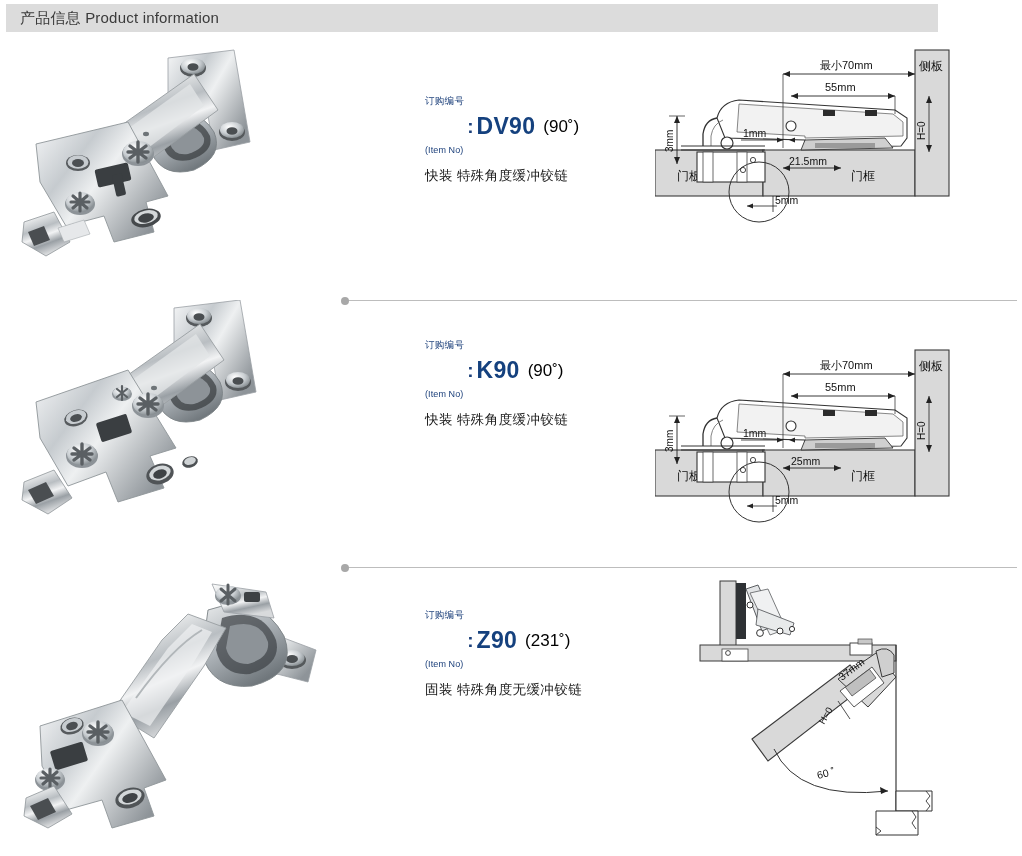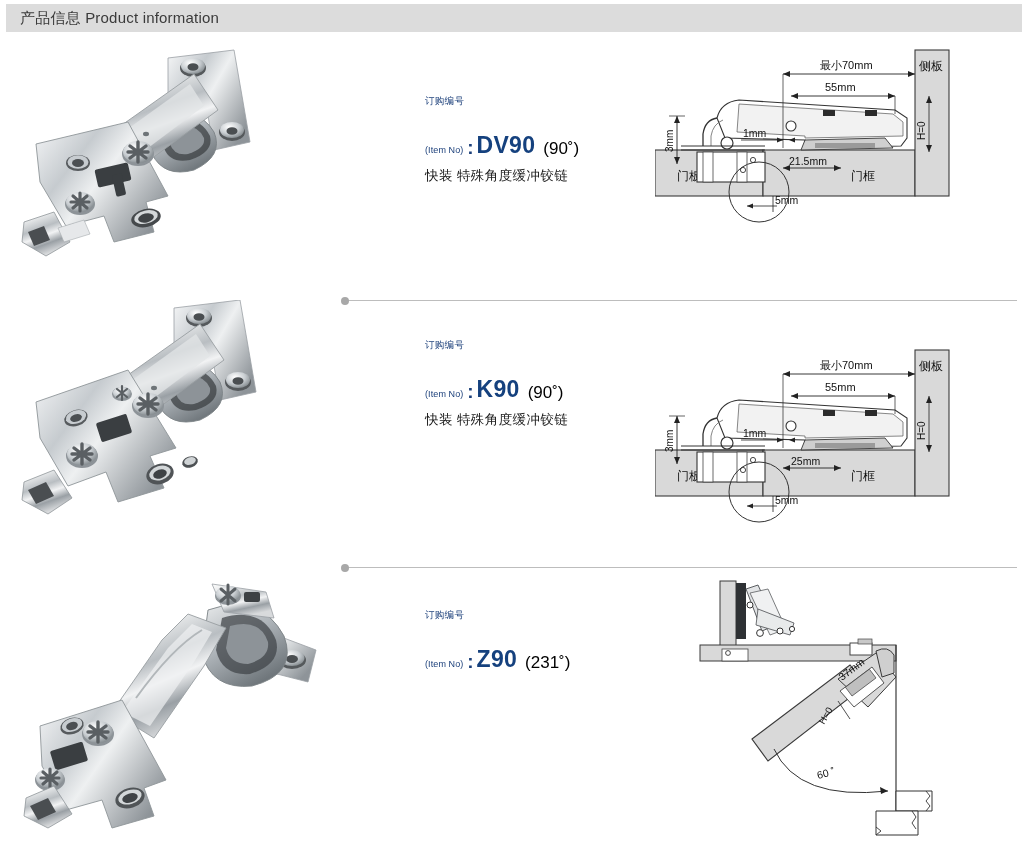--- a/index.html
+++ b/index.html
@@ -13,21 +13,21 @@
     position: relative;
     font-family: "Liberation Sans", "DejaVu Sans", sans-serif;
     overflow: hidden;
   }
 
   
   .header-bar {
     position: absolute;
     left: 6px;
     top: 4px;
-    width: 1016px;
+    width: 932px;
     height: 28px;
     background: #dcdcdc;
     display: flex;
     align-items: center;
   }
   .header-title {
     font-size: 15px;
     color: #3a3a3a;
     padding-left: 14px;
     letter-spacing: .2px;
@@ -62,21 +62,21 @@
 
   .diagram-cell {
     position: absolute;
     top: 0;
     height: 100%;
   }
 
   
   .code-line {
     display: flex;
-    align-items: flex-end;
+    align-items: center;
     white-space: nowrap;
   }
   .item-no {
     display: inline-block;
     color: #1b3f7a;
     line-height: 1.05;
     padding-bottom: 3px;
   }
   .item-no .cn { font-size: 9.5px; display: block; letter-spacing: .3px; }
   .item-no .en { font-size: 9px;  display: block; letter-spacing: .1px; margin-top: 40px; }
@@ -516,20 +516,21 @@
   <div class="info-cell">
     <div class="code-line">
       <span class="item-no">
         <span class="cn">订购编号</span>
         <span class="en">(Item No)</span>
       </span>
       <span class="colon">:</span>
       <span class="code">Z90</span>
       <span class="angle">(231˚)</span>
     </div>
+    <div class="desc">固装 特殊角度无缓冲铰链</div>
   </div>
 
   <div class="diagram-cell diagram" style="left:690px;width:250px;top:5px;">
     <svg width="250" height="280" viewBox="0 0 250 280">
 
       <rect x="30" y="8" width="16" height="66" fill="#d9d9d9" stroke="#3a3a3a" stroke-width="1"></rect>
 
       <rect x="46" y="10" width="10" height="56" fill="#2e3134"></rect>
       <path d="M56 16 L68 12 L86 52 L72 58 Z" fill="#e2e4e6" stroke="#4a4d50" stroke-width="0.9"></path>
       <path d="M60 20 L78 16 L96 56 L80 62 Z" fill="#f0f1f2" stroke="#5a5d60" stroke-width="0.8"></path>

